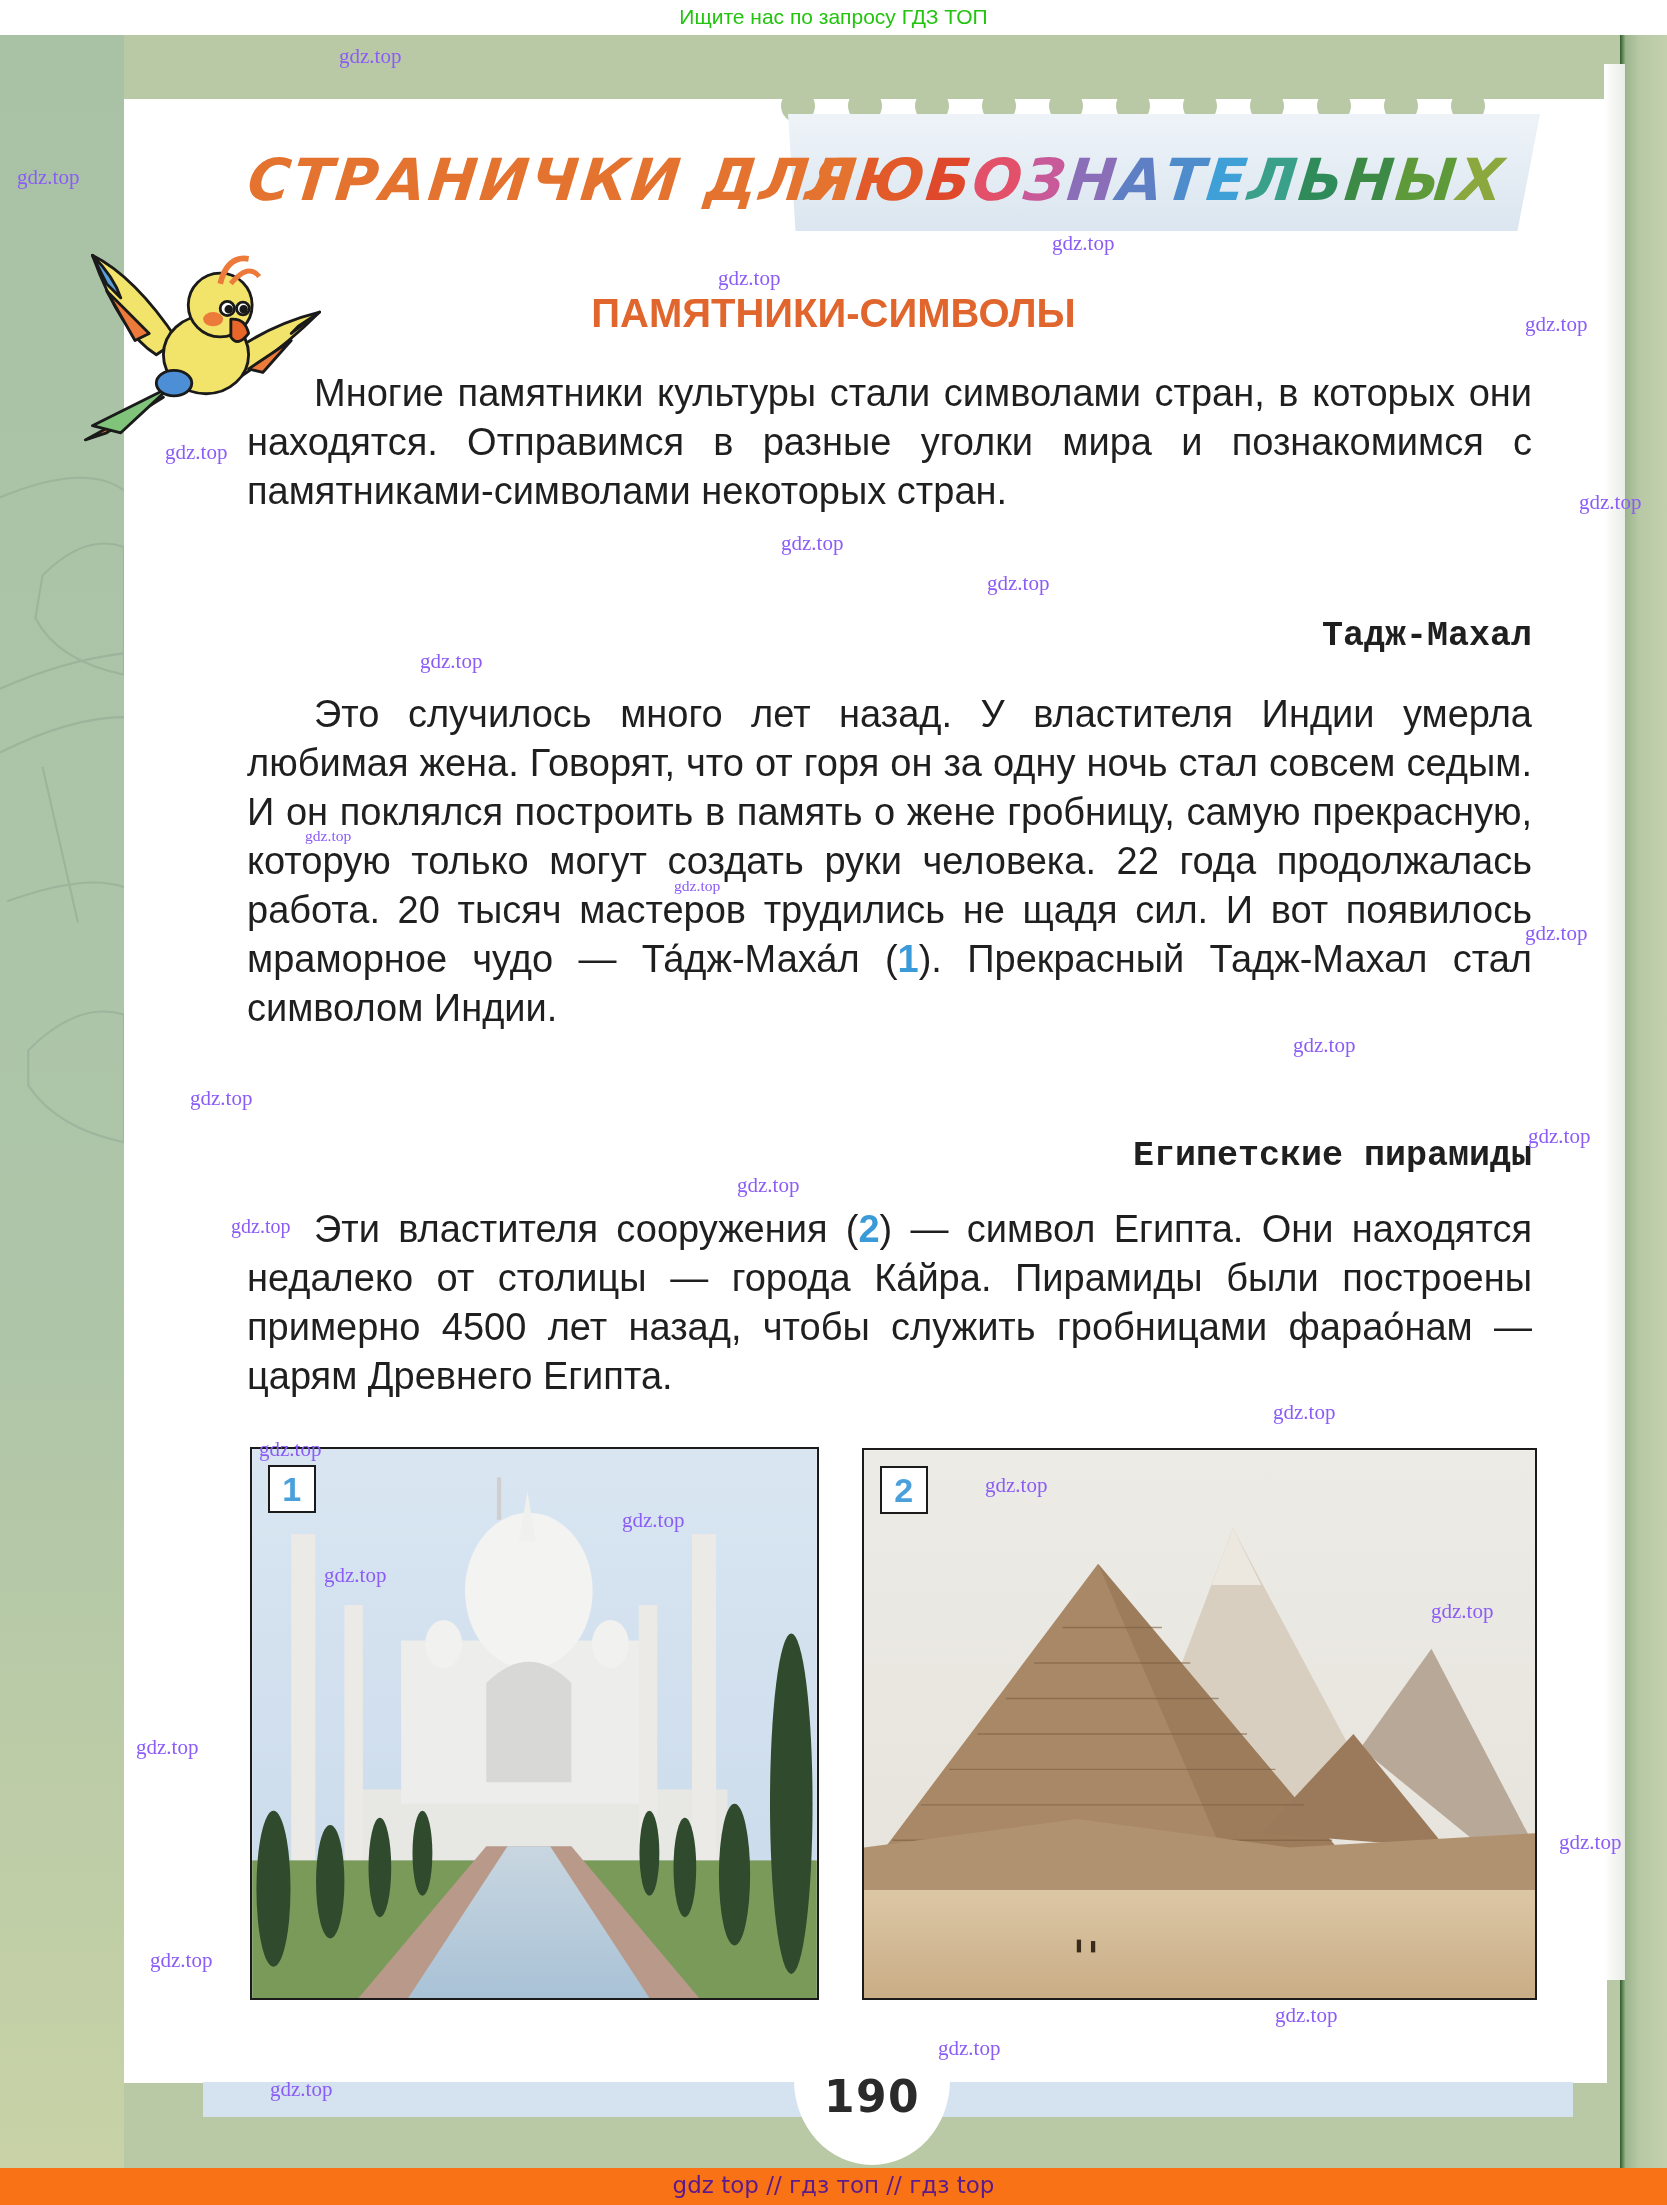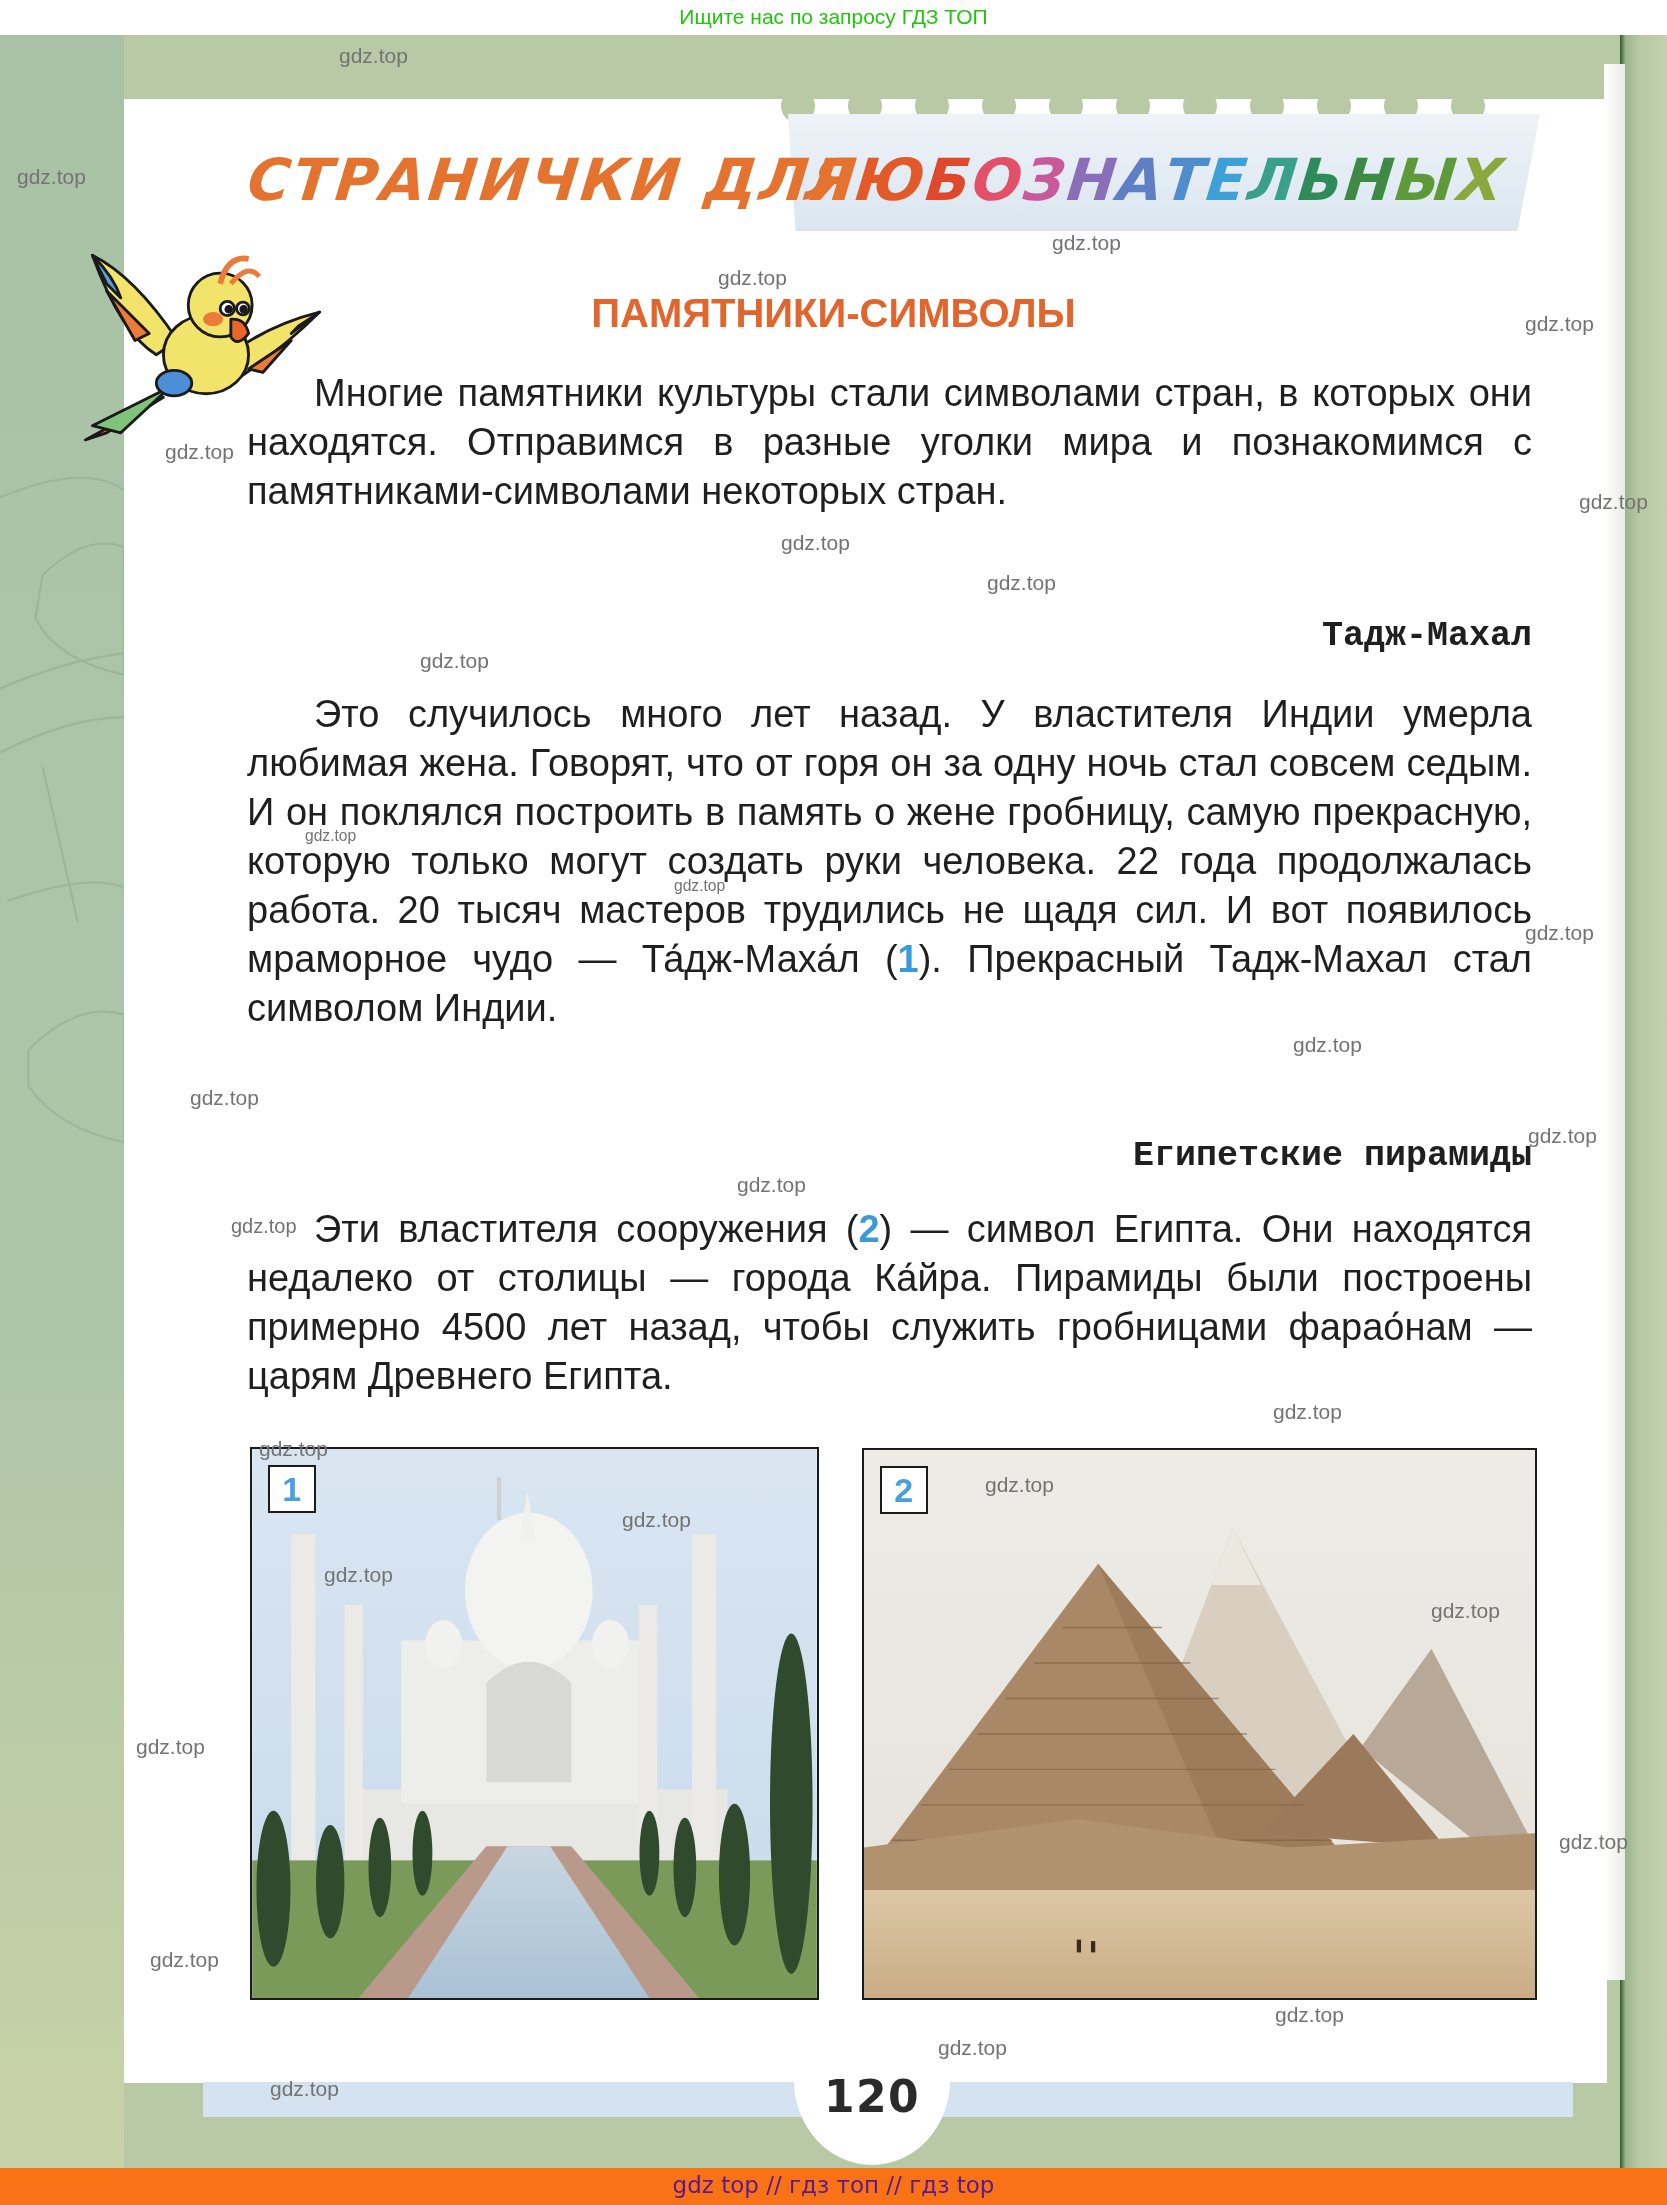--- a/index.html
+++ b/index.html
@@ -21,21 +21,21 @@
   .title-right{position:absolute;left:806px;top:146px;font-size:58px;font-weight:bold;font-style:italic;letter-spacing:2.1px;font-family:"DejaVu Sans",sans-serif;transform:skewX(-6deg);}
   .title-right span{display:inline-block;}
   .subtitle{position:absolute;left:0;width:100%;top:291px;text-align:center;font-size:40px;font-weight:bold;color:#e0662d;font-family:"Liberation Sans",sans-serif;box-sizing:border-box;}
   .parrot{position:absolute;left:78px;top:234px;width:256px;height:213px;}
   .body-text{position:absolute;left:247px;width:1285px;font-size:38px;line-height:49px;color:#1f1f1f;text-align:justify;font-family:"Liberation Sans",sans-serif;}
   .body-text p{margin:0;text-indent:67px;text-align-last:left;}
   .section-h{position:absolute;left:247px;width:1285px;text-align:right;font-size:35px;font-weight:bold;color:#1f1f1f;font-family:Liberation Mono, monospace;}
   .ref{color:#3b9ad8;font-weight:bold;}
   .photo{position:absolute;border:2.8px solid #1b1b1b;overflow:hidden;}
   .photo-label{position:absolute;left:15.6px;top:15.6px;width:44px;height:44px;border:2.8px solid #1b1b1b;background:#fff;color:#4aa0db;font-size:34px;font-weight:bold;text-align:center;line-height:44px;font-family:"Liberation Sans",sans-serif;}
-  .wm{position:absolute;font-size:21px;color:#737373;font-family:Liberation Sans, sans-serif;}
+  .wm{position:absolute;font-size:21px;color:#8b5cf6;font-family:Liberation Serif, serif;}
   .footer{position:absolute;left:0;top:2168px;width:1667px;height:37px;background:#f97316;text-align:center;}
   .footer span{color:#5b1a8c;font-size:23px;line-height:34px;font-family:"DejaVu Sans",sans-serif;}
 </style>
 </head>
 <body>
 
 <div class="top-banner">
   <span>Ищите нас по запросу ГДЗ ТОП</span>
 </div>
 
@@ -54,21 +54,21 @@
     </svg>
   </div>
   <div class="spine"></div>
 </div>
 
 <div class="page"></div>
 <div class="spine-white"></div>
 
 <div class="bottom-band"></div>
 <div class="page-num-oval"></div>
-<div class="page-num">120</div>
+<div class="page-num">190</div>
 
 <div class="scallops">
   <i></i><i></i><i></i><i></i><i></i><i></i><i></i><i></i><i></i><i></i><i></i>
 </div>
 <div class="header-tab"></div>
 <div class="title-left">СТРАНИЧКИ ДЛЯ</div>
 <div class="title-right" id="title-right"><span style="color: rgb(228, 115, 47);">Л</span><span style="color: rgb(227, 90, 42);">Ю</span><span style="color: rgb(224, 72, 43);">Б</span><span style="color: rgb(226, 80, 106);">О</span><span style="color: rgb(200, 90, 154);">З</span><span style="color: rgb(138, 111, 184);">Н</span><span style="color: rgb(95, 127, 196);">А</span><span style="color: rgb(79, 140, 204);">Т</span><span style="color: rgb(63, 160, 216);">Е</span><span style="color: rgb(58, 160, 138);">Л</span><span style="color: rgb(47, 140, 90);">Ь</span><span style="color: rgb(60, 138, 69);">Н</span><span style="color: rgb(94, 154, 58);">Ы</span><span style="color: rgb(138, 168, 62);">Х</span></div>
 
 <div class="parrot">
   <svg width="256" height="213" viewBox="0 0 360 300">

